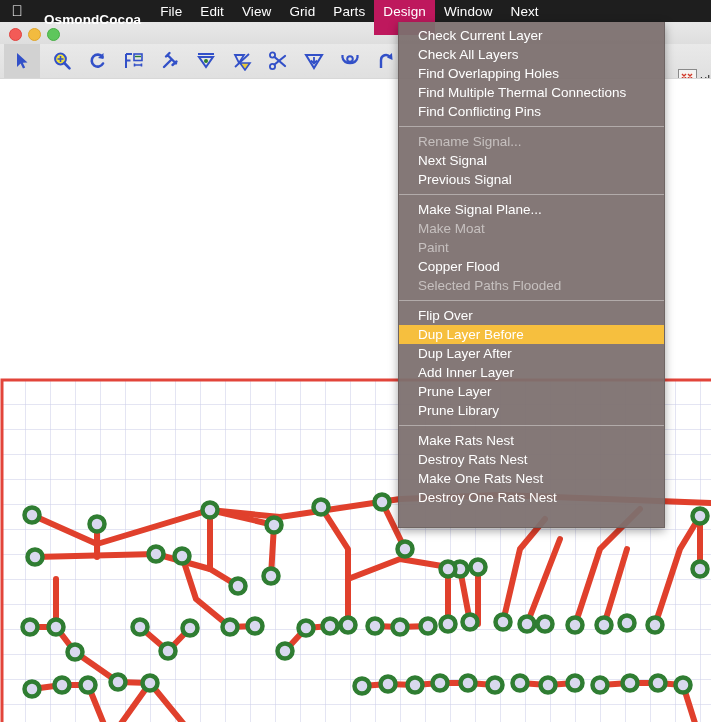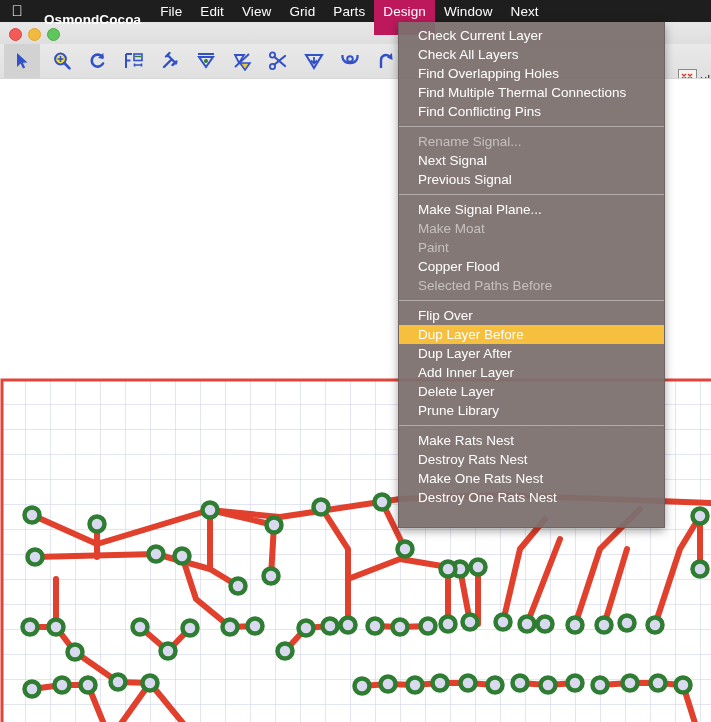--- a/index.html
+++ b/index.html
@@ -549,26 +549,26 @@
     <div class="mi">Find Conflicting Pins</div>
     <div class="msep"></div>
     <div class="mi disabled">Rename Signal...</div>
     <div class="mi">Next Signal</div>
     <div class="mi">Previous Signal</div>
     <div class="msep"></div>
     <div class="mi">Make Signal Plane...</div>
     <div class="mi disabled">Make Moat</div>
     <div class="mi disabled">Paint</div>
     <div class="mi">Copper Flood</div>
-    <div class="mi disabled">Selected Paths Before</div>
+    <div class="mi disabled">Selected Paths Flooded</div>
     <div class="msep"></div>
     <div class="mi">Flip Over</div>
     <div class="mi hl">Dup Layer Before</div>
     <div class="mi">Dup Layer After</div>
     <div class="mi">Add Inner Layer</div>
-    <div class="mi">Delete Layer</div>
+    <div class="mi">Prune Layer</div>
     <div class="mi">Prune Library</div>
     <div class="msep"></div>
     <div class="mi">Make Rats Nest</div>
     <div class="mi">Destroy Rats Nest</div>
     <div class="mi">Make One Rats Nest</div>
     <div class="mi">Destroy One Rats Nest</div>
   </div>
 
 </body></html>

